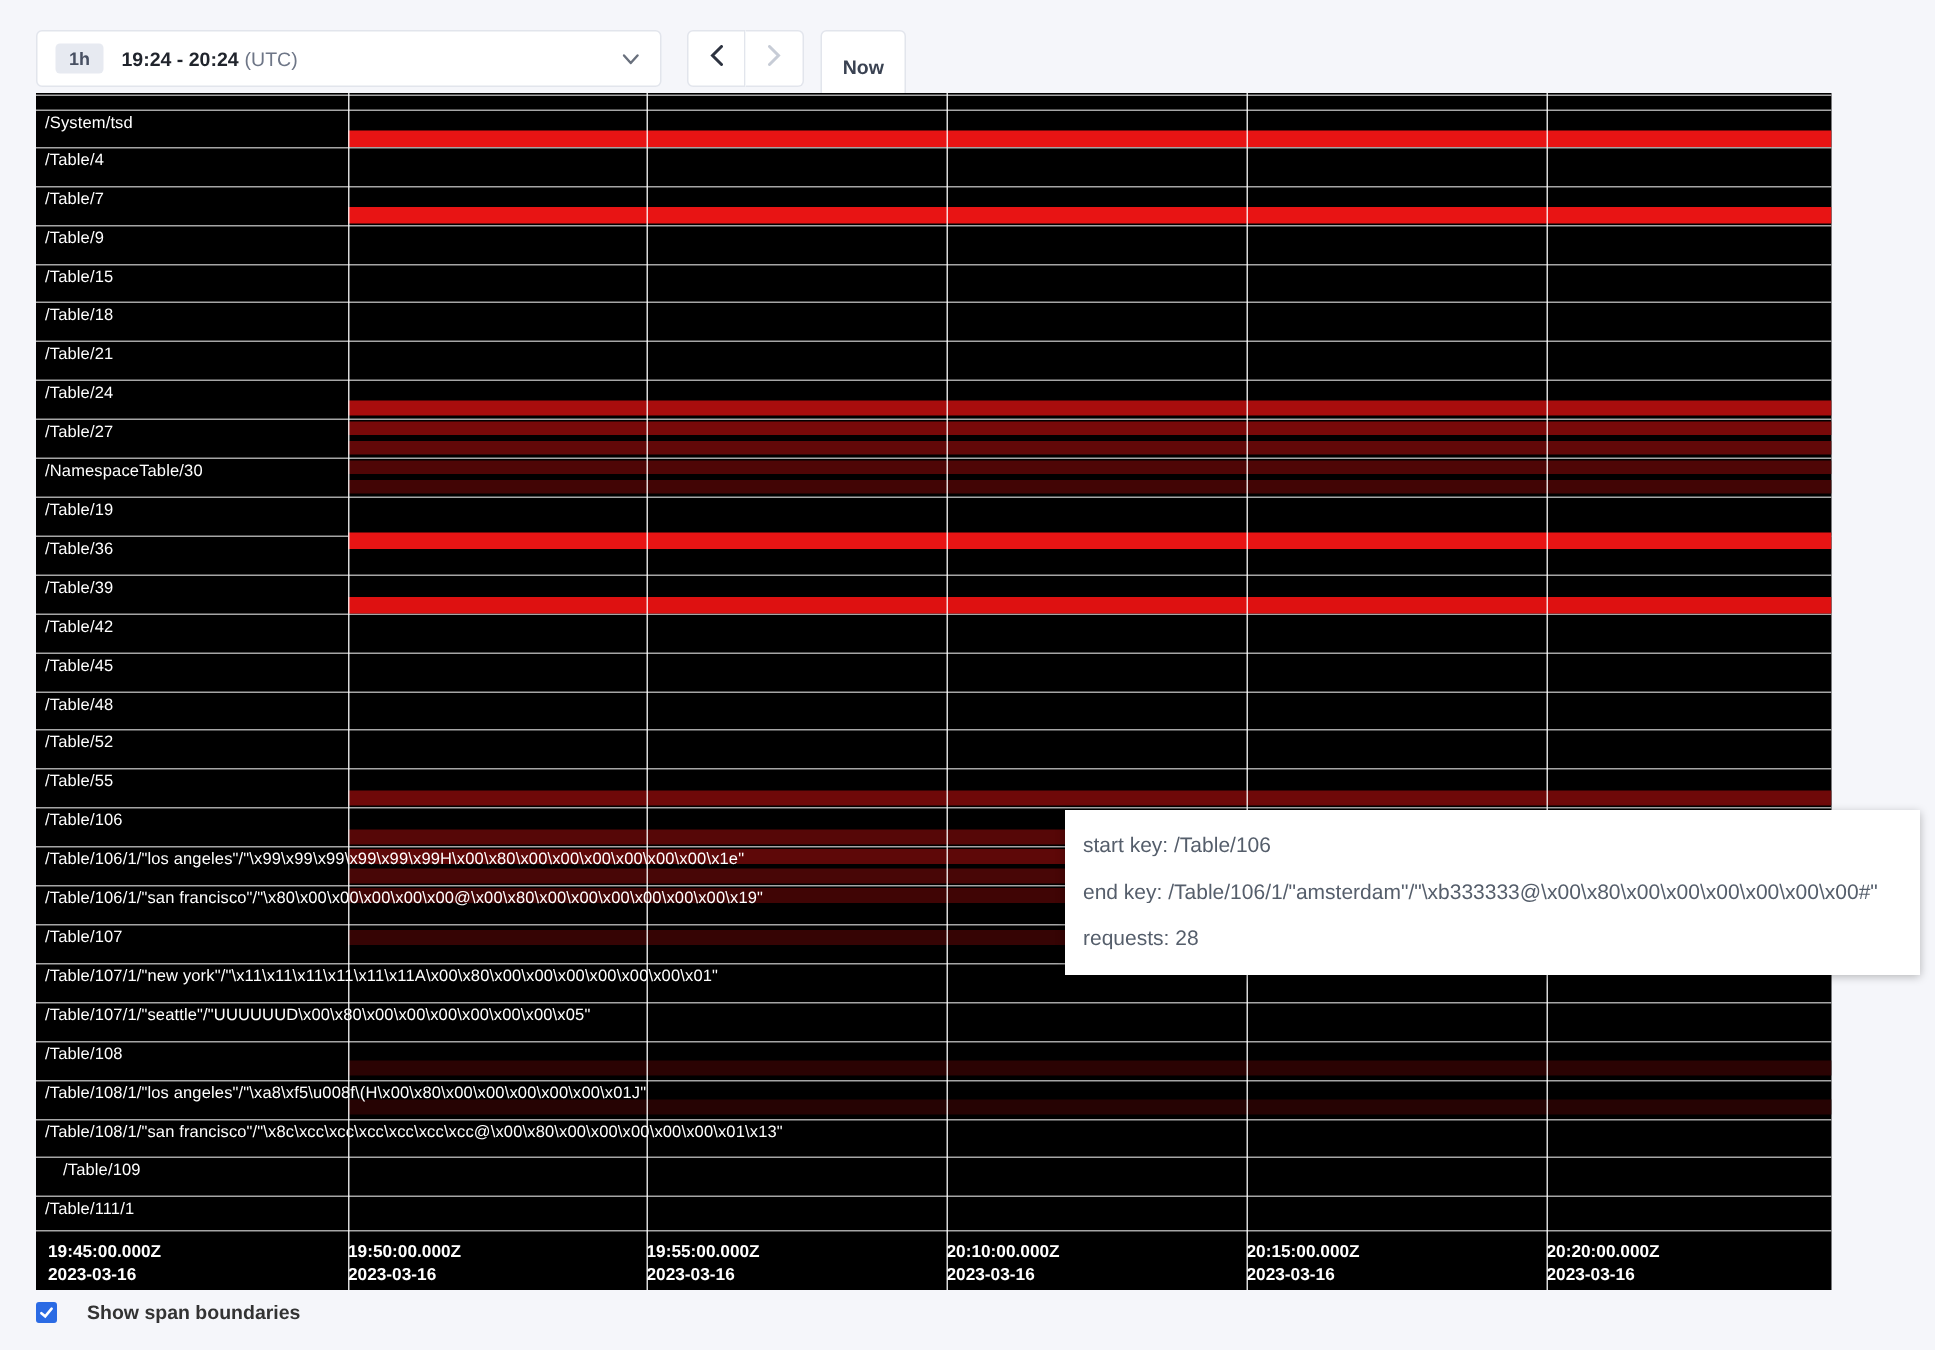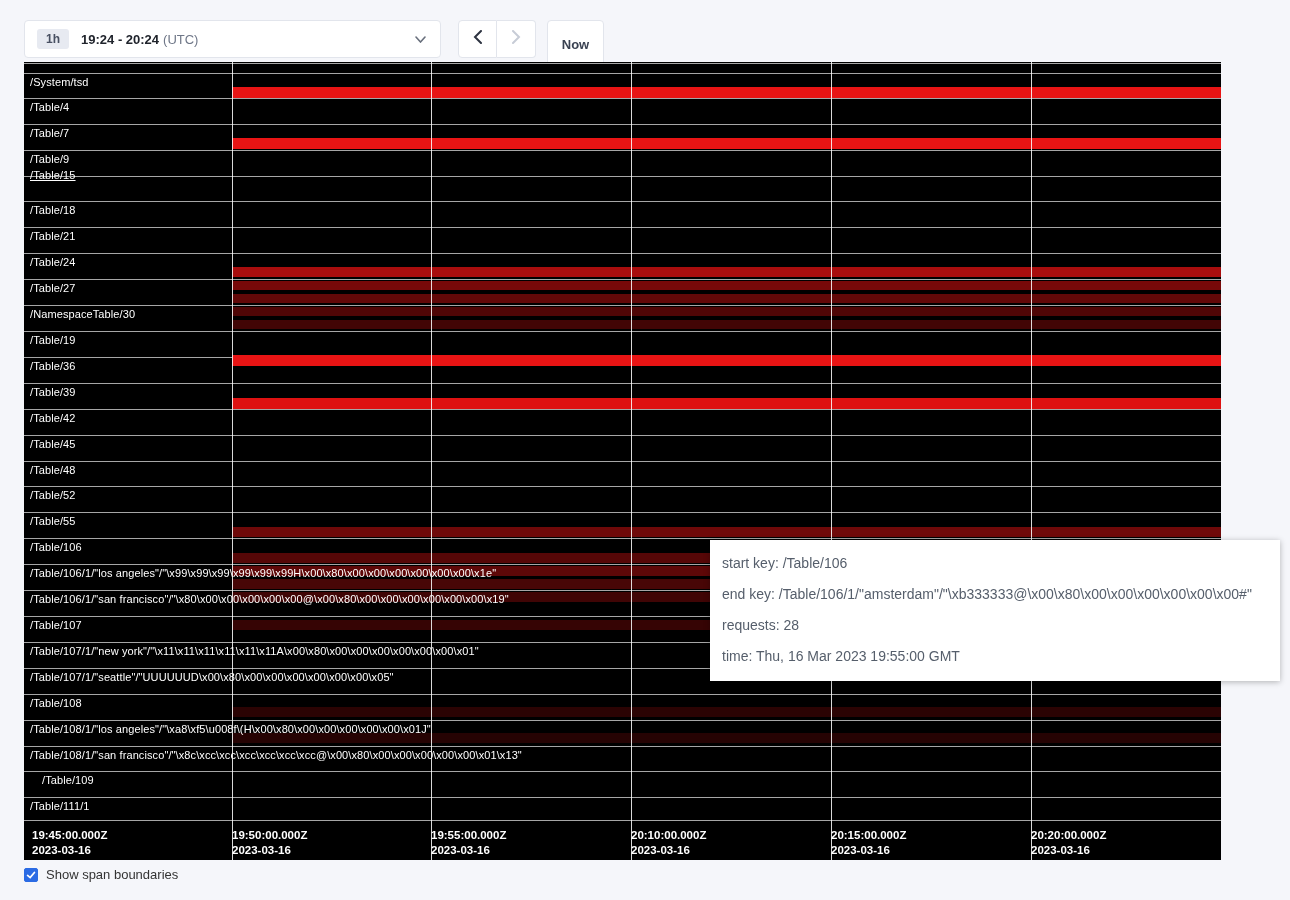--- a/index.html
+++ b/index.html
@@ -37,21 +37,21 @@
   
   .tooltip { position:absolute; left:710px; top:540px; width:570px; background:#fff; z-index:10;
              box-shadow:0 1px 6px rgba(0,0,0,0.28); padding:15px 12px 2px 12px; }
   .tooltip .tt-line { font-size:14px; color:#555e6b; margin-bottom:15px; white-space:nowrap; overflow:hidden; }
 
   
   .footer { position:absolute; left:24px; top:867px; display:flex; align-items:center; }
   .checkbox { width:14px; height:14px; background:#2b6be4; border:1px solid #2b6be4; border-radius:2px;
               position:relative; cursor:pointer; flex:0 0 auto; }
   .checkbox svg { position:absolute; left:0; top:0; }
-  .footer .cb-label { font-size:13px; color:#333; margin-left:8px; }
+  .footer .cb-label { font-size:13px; color:#333; margin-left:20px;font-weight:bold; }
 </style>
 </head>
 <body>
 
 <div class="toolbar">
   <div class="time-picker">
     <span class="duration-badge">1h</span>
     <span class="range-text">19:24 - 20:24</span>
     <span class="tz-text">(UTC)</span>
     <span class="picker-chevron">
@@ -84,21 +84,21 @@
     <div class="boundary" style="top: 758px;"></div>
     <div class="boundary" style="top: 11px;"></div>
     <div class="row-label" style="top: 14px;">/System/tsd</div>
     <div class="boundary" style="top: 36px;"></div>
     <div class="row-label" style="top: 39px;">/Table/4</div>
     <div class="boundary" style="top: 62px;"></div>
     <div class="row-label" style="top: 65px;">/Table/7</div>
     <div class="boundary" style="top: 88px;"></div>
     <div class="row-label" style="top: 91px;">/Table/9</div>
     <div class="boundary" style="top: 114px;"></div>
-    <div class="row-label" style="top: 107px; text-decoration: underline;">/Table/15</div>
+    <div class="row-label" style="top: 117px;">/Table/15</div>
     <div class="boundary" style="top: 139px;"></div>
     <div class="row-label" style="top: 142px;">/Table/18</div>
     <div class="boundary" style="top: 165px;"></div>
     <div class="row-label" style="top: 168px;">/Table/21</div>
     <div class="boundary" style="top: 191px;"></div>
     <div class="row-label" style="top: 194px;">/Table/24</div>
     <div class="boundary" style="top: 217px;"></div>
     <div class="row-label" style="top: 220px;">/Table/27</div>
     <div class="boundary" style="top: 243px;"></div>
     <div class="row-label" style="top: 246px;">/NamespaceTable/30</div>
@@ -185,21 +185,20 @@
     <div class="time-label" style="left: 1007px;">
       <div>20:20:00.000Z</div>
       <div>2023-03-16</div>
     </div>
   </div>
 
 <div class="tooltip">
   <div class="tt-line">start key: /Table/106</div>
   <div class="tt-line">end key: /Table/106/1/"amsterdam"/"\xb333333@\x00\x80\x00\x00\x00\x00\x00\x00#"</div>
   <div class="tt-line">requests: 28</div>
-  <div class="tt-line">time: Thu, 16 Mar 2023 19:55:00 GMT</div>
 </div>
 
 <div class="footer">
   <span class="checkbox">
     <span>
       <svg width="12" height="12" viewBox="0 0 14 14">
           <path d="M3 7.5 L6 10 L11 4" stroke="#fff" stroke-width="2" fill="none" stroke-linecap="round"></path>
         </svg>
     </span>
   </span>

